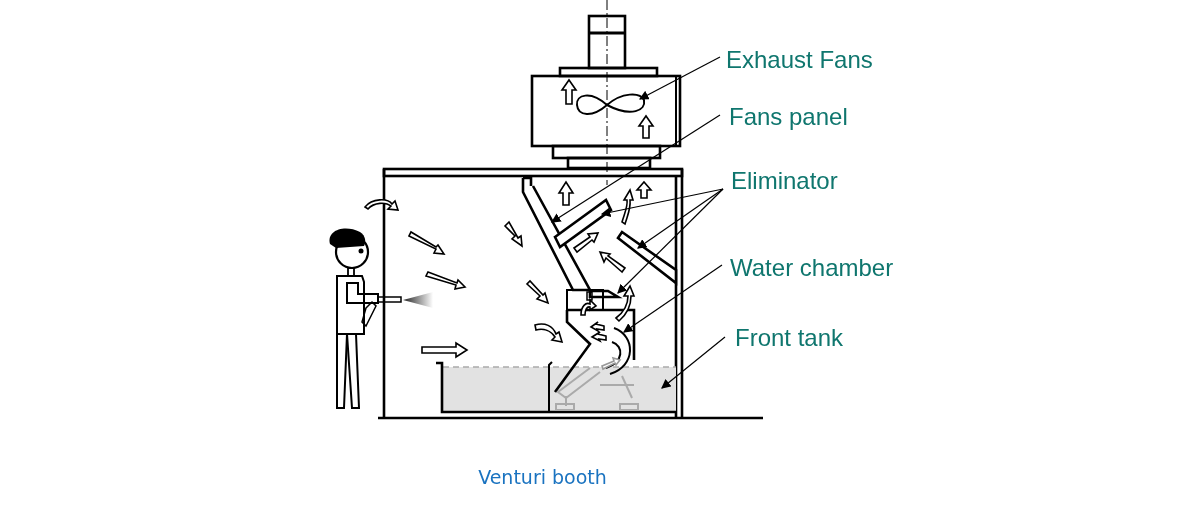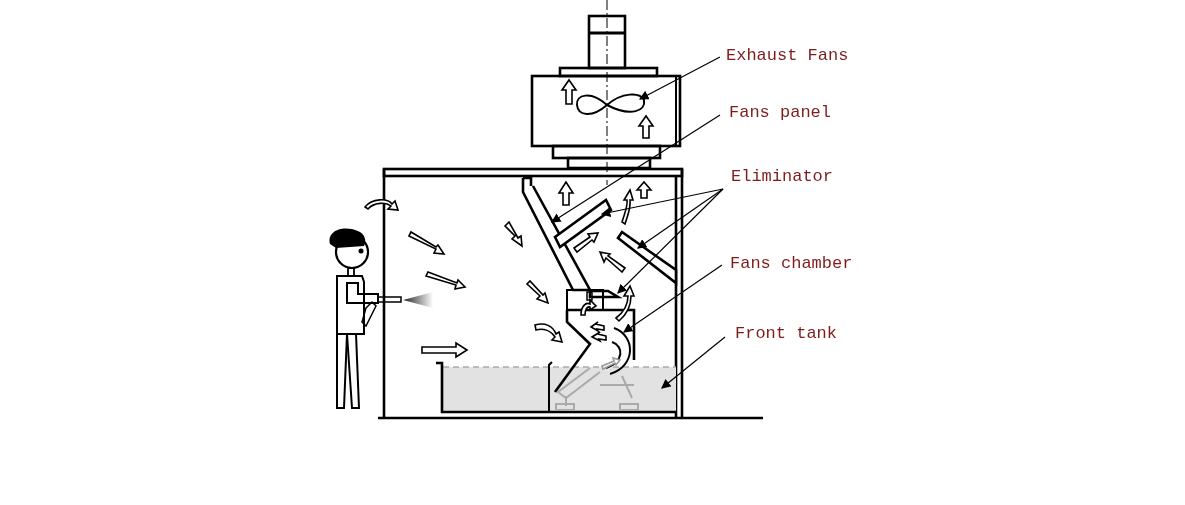--- a/index.html
+++ b/index.html
@@ -1,18 +1,18 @@
 <!DOCTYPE html>
 <html><head>
 <meta charset="utf-8">
 <style>
   html, body { margin:0; padding:0; background:#ffffff; }
   body { width:1185px; height:505px; position:relative; overflow:hidden; }
   #stage { position:absolute; left:0; top:0; width:1185px; height:505px; }
-  .label { position:absolute; font-family:Liberation Mono, monospace; font-size:17px; color:#7f1d1d; white-space:nowrap; }
+  .label { position:absolute; font-family:Liberation Sans, sans-serif; font-size:24px; color:#0f766e; white-space:nowrap; }
   .caption { position:absolute; left:0; width:1085px; top:466px; text-align:center; font-family:"DejaVu Sans", sans-serif; font-size:19px; color:#1a73c0; }
   svg .ln { stroke:#000; stroke-width:2.6; fill:none; }
   svg .thin { stroke:#000; stroke-width:1.2; fill:none; }
   svg .arr { stroke:#000; stroke-width:1.6; fill:#fff; }
   svg .garr { stroke:#999; stroke-width:1.6; fill:#fff; }
 </style>
 </head>
 <body>
 
 <div id="stage">
@@ -125,16 +125,17 @@
     <line x1="723" y1="189" x2="638" y2="248" class="thin" marker-end="url(#ah)"></line>
     <line x1="723" y1="189" x2="618" y2="293" class="thin" marker-end="url(#ah)"></line>
     <line x1="722" y1="265" x2="624" y2="332" class="thin" marker-end="url(#ah)"></line>
     <line x1="725" y1="337" x2="662" y2="388" class="thin" marker-end="url(#ah)"></line>
   </g>
 </svg>
 
 <div class="label" style="left:726px; top:46px;">Exhaust Fans</div>
 <div class="label" style="left:729px; top:103px;">Fans panel</div>
 <div class="label" style="left:731px; top:167px;">Eliminator</div>
-<div class="label" style="left:730px; top:254px;">Fans chamber</div>
+<div class="label" style="left:730px; top:254px;">Water chamber</div>
 <div class="label" style="left:735px; top:324px;">Front tank</div>
 
+<div class="caption">Venturi booth</div>
 </div>
 
 </body></html>

